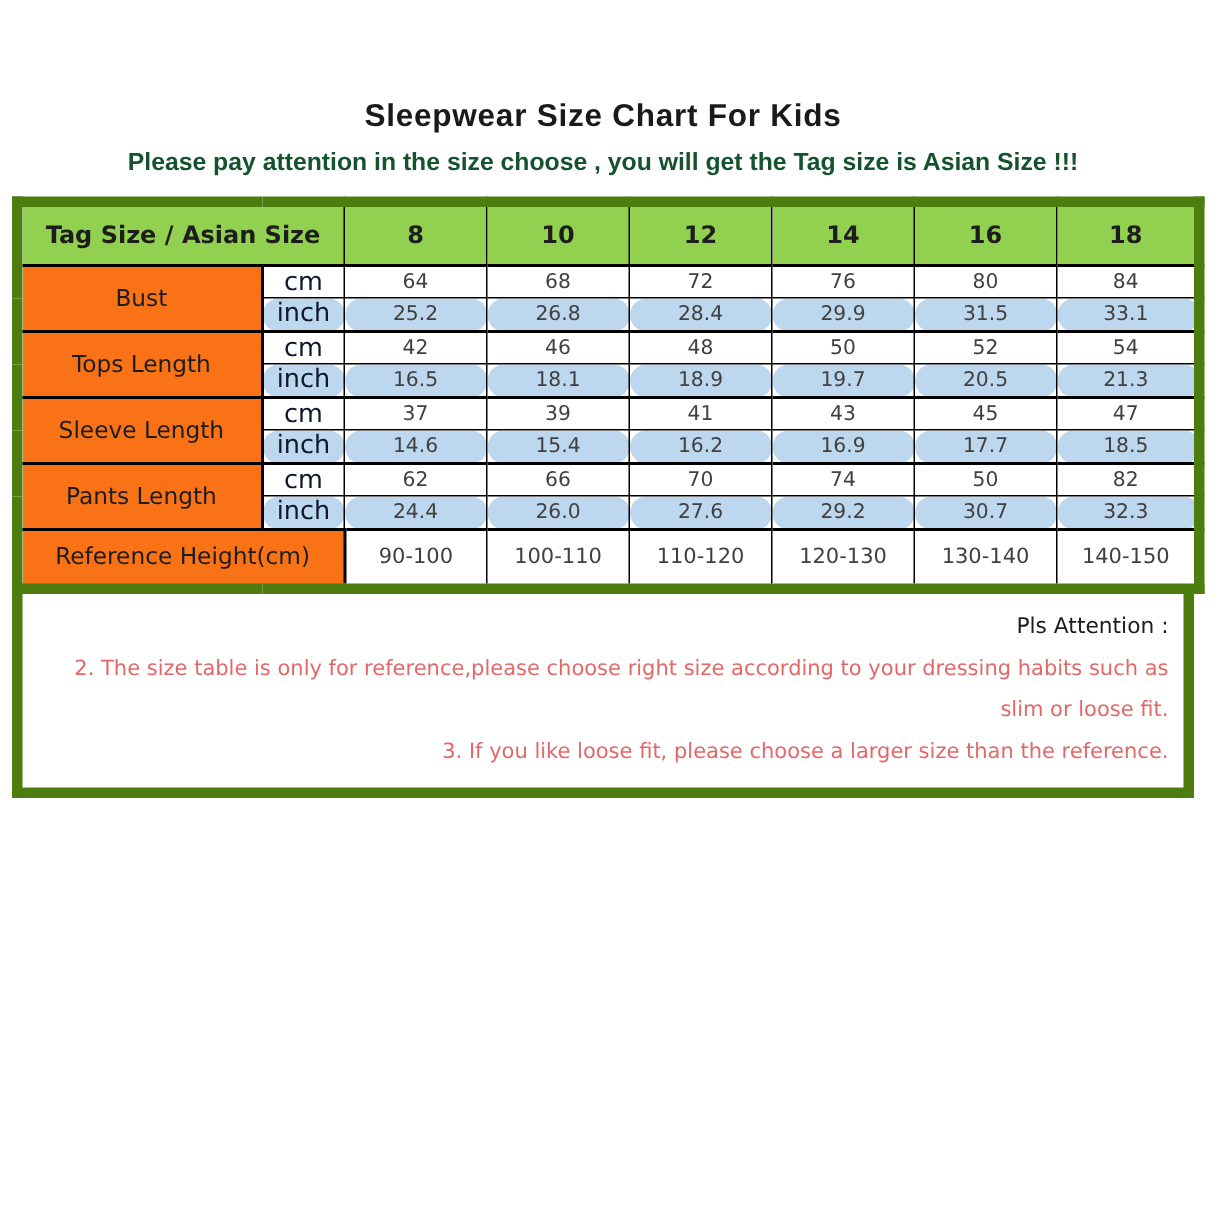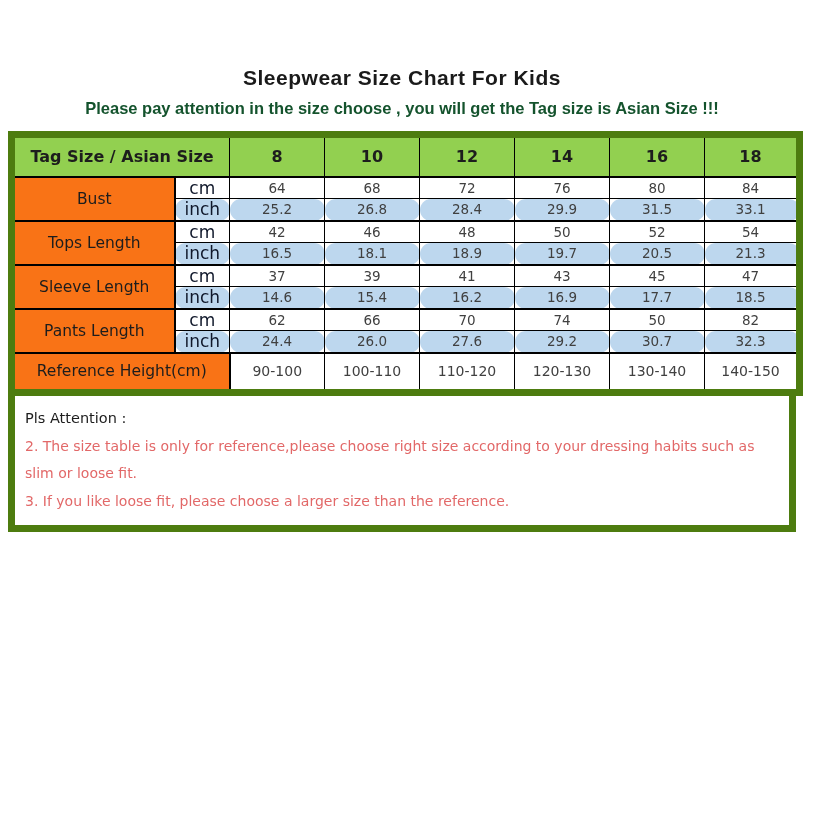--- a/index.html
+++ b/index.html
@@ -75,20 +75,21 @@
   }
   .size-chart tr.u-inch td.unit,
   .size-chart tr.u-inch td.val { background: #bdd7ee; }
   .size-chart tr.ref-row td { height: 40px; }
   .size-chart tr.ref-row td.val { font-size: 14px; }
 
   .notes {
     border-top: none;
     padding: 9px 10px 10px 10px;
     background: #ffffff;
+    text-align: right;
   }
   .notes p { line-height: 27.5px; white-space: pre-wrap; }
   .notes .heading {
     font-size: 14.5px;
     color: #1d1d1d;
   }
   .notes .note {
     font-size: 14px;
     color: #e26868;
   }

